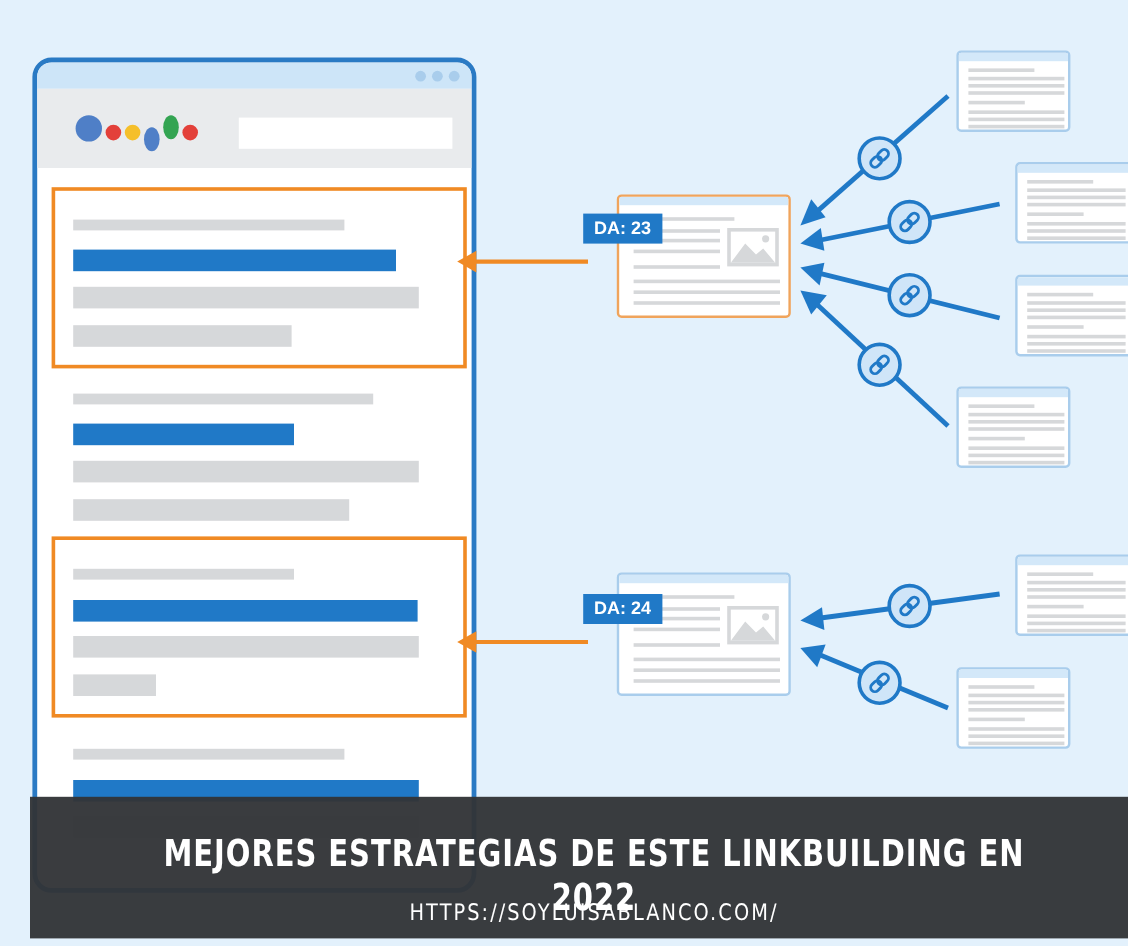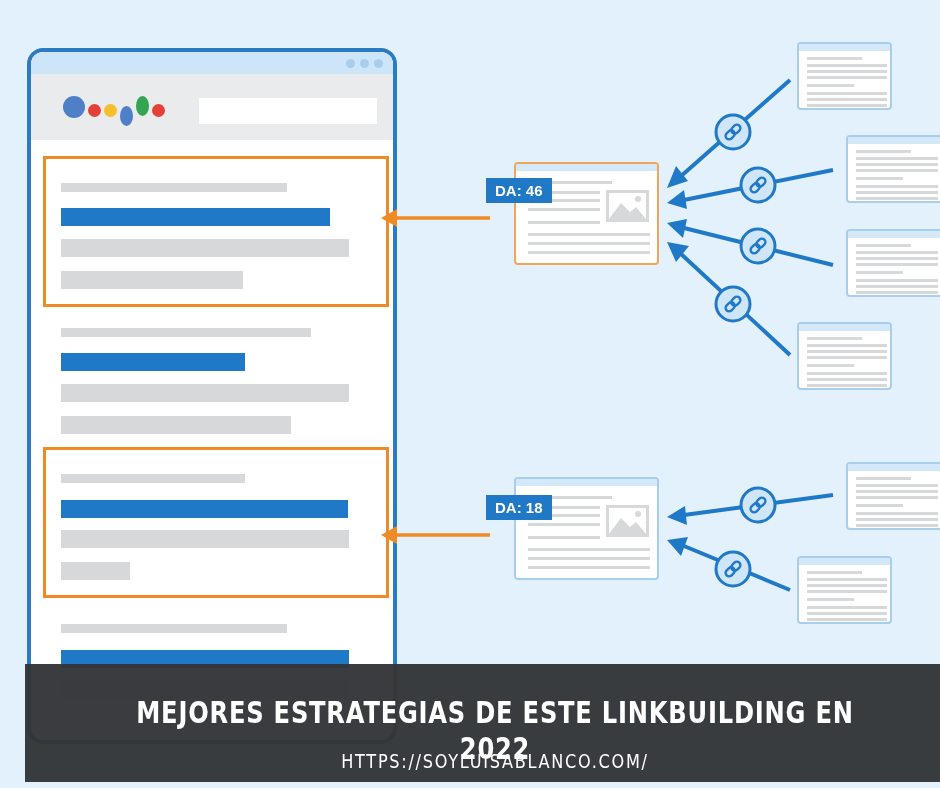--- a/index.html
+++ b/index.html
@@ -81,41 +81,41 @@
   <div class="ln" style="left:12px;top:78px;width:122px"></div>
   <div class="ln" style="left:12px;top:87px;width:122px"></div>
   <div style="position:absolute;left:90px;top:26px;width:43px;height:32px;background:#d6d8da">
     <svg width="43" height="32">
         <rect x="3" y="3" width="37" height="26" fill="#fff"></rect>
         <polygon points="3,29 15,13 24,22 30,17 40,29" fill="#d6d8da"></polygon>
         <circle cx="32" cy="9" r="3" fill="#d6d8da"></circle>
       </svg>
   </div>
 </div>
-<div class="da" style="left:486px;top:178px">DA: 46</div>
+<div class="da" style="left:486px;top:178px">DA: 23</div>
 
 <div class="page" style="left:514px;top:477px;width:145px;height:103px">
   <div class="tb"></div>
   <div class="ln" style="left:12px;top:17px;width:84px"></div>
   <div class="ln" style="left:12px;top:27px;width:72px"></div>
   <div class="ln" style="left:12px;top:35px;width:72px"></div>
   <div class="ln" style="left:12px;top:44px;width:72px"></div>
   <div class="ln" style="left:12px;top:57px;width:72px"></div>
   <div class="ln" style="left:12px;top:69px;width:122px"></div>
   <div class="ln" style="left:12px;top:78px;width:122px"></div>
   <div class="ln" style="left:12px;top:87px;width:122px"></div>
   <div style="position:absolute;left:90px;top:26px;width:43px;height:32px;background:#d6d8da">
     <svg width="43" height="32">
         <rect x="3" y="3" width="37" height="26" fill="#fff"></rect>
         <polygon points="3,29 15,13 24,22 30,17 40,29" fill="#d6d8da"></polygon>
         <circle cx="32" cy="9" r="3" fill="#d6d8da"></circle>
       </svg>
   </div>
 </div>
-<div class="da" style="left:486px;top:495px">DA: 18</div>
+<div class="da" style="left:486px;top:495px">DA: 24</div>
 
 <div class="page" style="left:797px;top:42px;width:95px;height:68px">
     <div class="tb"></div>
     <div class="ln" style="left:8px;top:13px;width:55px"></div>
     <div class="ln" style="left:8px;top:20px;width:80px"></div>
     <div class="ln" style="left:8px;top:26px;width:80px"></div>
     <div class="ln" style="left:8px;top:32px;width:80px"></div>
     <div class="ln" style="left:8px;top:40px;width:47px"></div>
     <div class="ln" style="left:8px;top:48px;width:80px"></div>
     <div class="ln" style="left:8px;top:54px;width:80px"></div>

